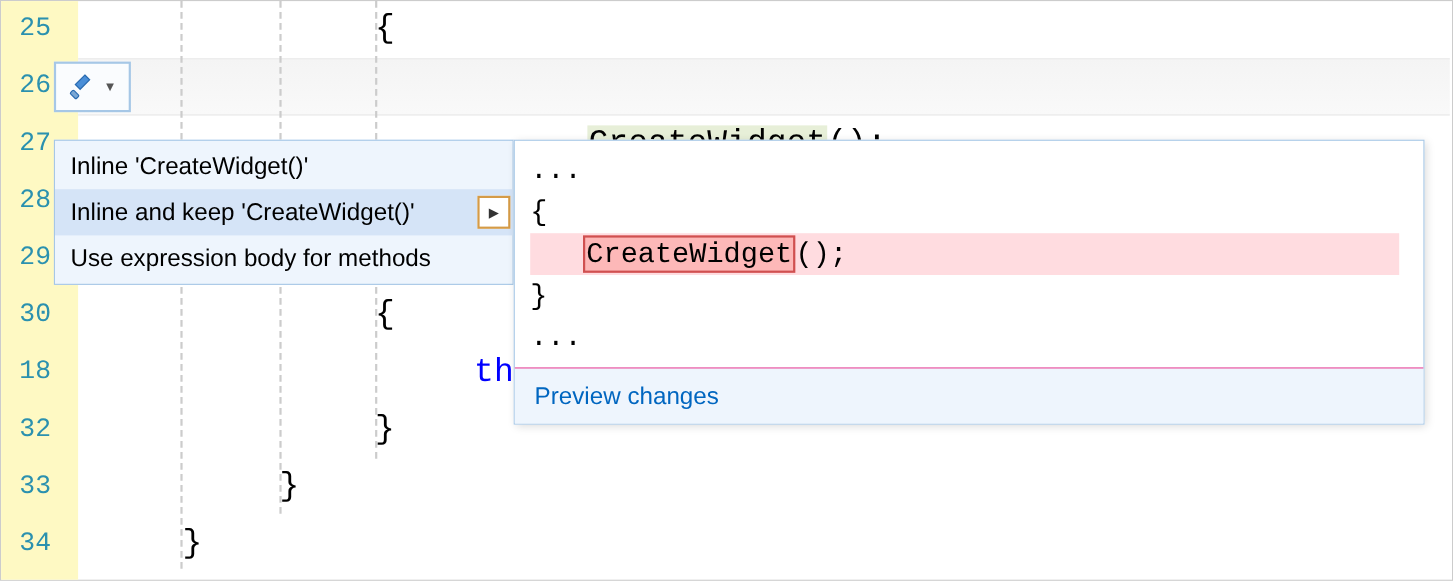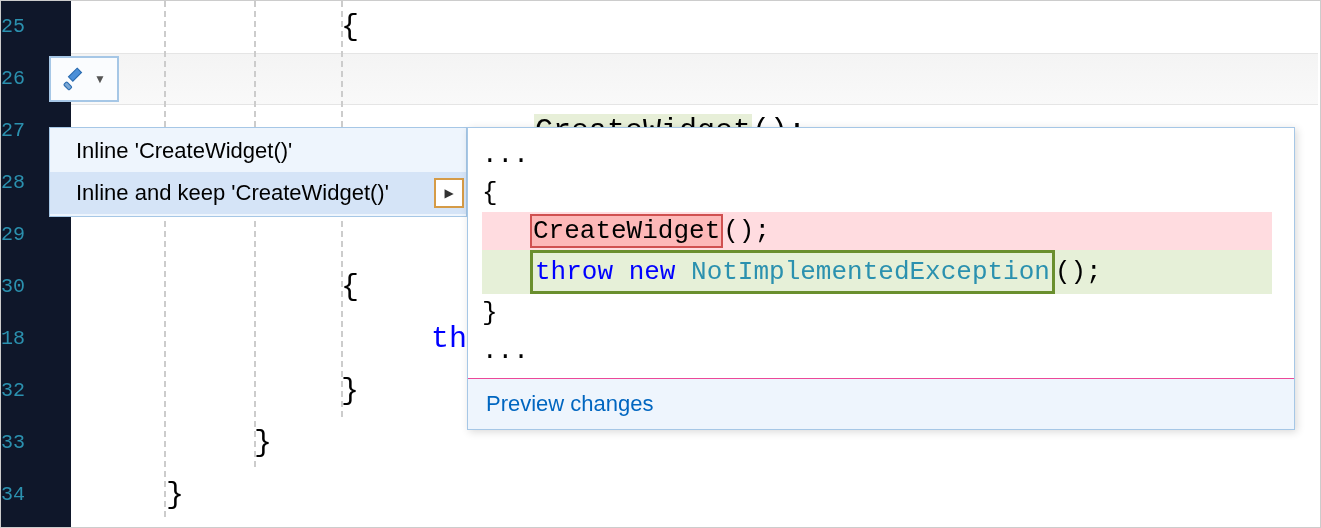--- a/index.html
+++ b/index.html
@@ -12,25 +12,25 @@
       position: relative;
       border: 1px solid #ccc;
     }
     .editor-area {
       position: absolute;
       top: 0; left: 0; right: 0; bottom: 0;
       display: flex;
     }
     .gutter {
       width: 70px;
-      background: #0f172a;
-      text-align: left;
+      background: #fef9c3;
+      text-align: center;
       padding-right: 8px;
       font-family: Consolas, 'Courier New', monospace;
-      font-size: 20px;
+      font-size: 24px;
       color: #2b91af;
       user-select: none;
     }
     .gutter div {
       height: 52px;
       line-height: 52px;
     }
     .indent-guides {
       position: absolute;
       left: 70px;
@@ -99,21 +99,21 @@
       left: 48px;
       top: 126px;
       background: #eef5fd;
       border: 1px solid #a6c7e6;
       z-index: 20;
       padding: 2px 0;
       min-width: 418px;
     }
     .menu-item {
       font-size: 22px;
-      padding: 8px 26px;
+      padding: 8px 14px;
       color: #000;
       cursor: pointer;
       position: relative;
     }
     .menu-item.selected {
       background: #d5e4f7;
     }
     .menu-item .submenu-mark {
       position: absolute;
       right: 2px;
@@ -214,25 +214,27 @@
 </div>
 
 <div class="menu">
   <div class="menu-item">
     <span>Inline 'CreateWidget()'</span>
   </div>
   <div class="menu-item selected">
     <span>Inline and keep 'CreateWidget()'</span>
     <span class="submenu-mark">▶</span>
   </div>
+  <div class="menu-item">
+    <span>Use expression body for methods</span>
+  </div>
 </div>
 
 <div class="preview">
   <div class="preview-code">
     <div>...</div>
     <div>{</div>
     <div style="padding-left:48px;"><span class="diff-del-line"><span class="diff-del-token">CreateWidget</span><span>();</span></span></div>
-    <div style="padding-left:48px;"><span class="diff-add-line"><span class="diff-add-box"><span class="kw">throw</span> <span class="kw">new</span> <span class="type-ref">NotImplementedException</span></span><span>();</span></span></div>
     <div>}</div>
     <div>...</div>
   </div>
   <div class="preview-footer">Preview changes</div>
 </div>
 
 </body></html>

